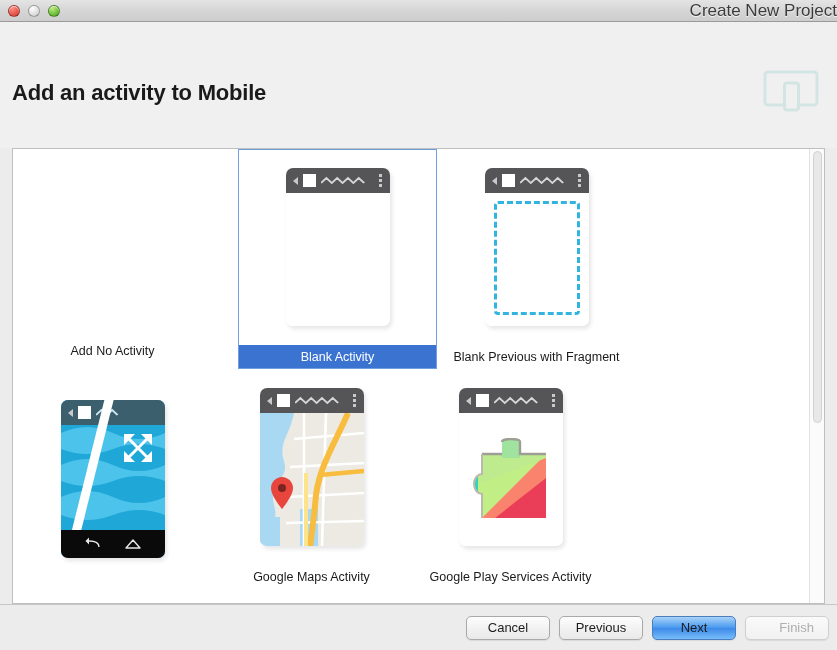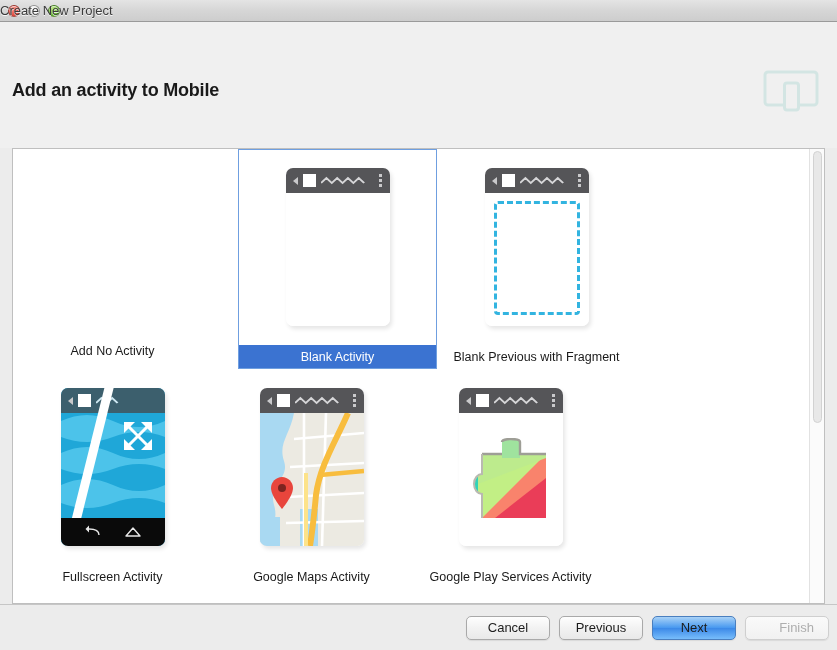--- a/index.html
+++ b/index.html
@@ -31,34 +31,34 @@
   }
   .light {
     width: 12px; height: 12px; border-radius: 50%;
     border: 1px solid rgba(0,0,0,0.32);
     box-shadow: inset 0 1px 1px rgba(255,255,255,0.75);
   }
   .light.close  { background: radial-gradient(circle at 35% 28%, #ff8d82, #e24b3f 70%, #c3392f); }
   .light.min    { background: radial-gradient(circle at 35% 28%, #fdfdfd, #d8d8d8 70%, #c6c6c6); }
   .light.zoom   { background: radial-gradient(circle at 35% 28%, #b9ea77, #62b830 70%, #4e9c26); }
   .titlebar-text {
-    position: absolute; left: 0; right: 0; text-align: left;
-    font-size: 13px; color: #3b3b3b;
+    position: absolute; left: 0; right: 0; text-align: right;
+    font-size: 17px; color: #3b3b3b;
     text-shadow: 0 1px 0 rgba(255,255,255,0.8);
   }
 
   
   .header {
     position: relative;
     flex: 0 0 126px;
     background: #f0f0f0;
   }
   .page-title {
     position: absolute; left: 12px; top: 58px;
-    font-size: 18px; font-weight: bold; color: #1a1a1a;
+    font-size: 22px; font-weight: bold; color: #1a1a1a;
     letter-spacing: -0.2px;
   }
   .device-icon {
     position: absolute; right: 18px; top: 48px;
     width: 56px; height: 42px;
   }
 
   
   .panel-wrap {
     position: relative;
@@ -316,21 +316,20 @@
               <svg width="16" height="14" viewBox="0 0 16 14">
                 <path d="M14,10 C14,5 10,4 4,4" fill="none" stroke="#e8e8e8" stroke-width="1.4"></path>
                 <polygon points="4,0.5 4,7.5 0.5,4" fill="#e8e8e8"></polygon>
               </svg>
               <svg width="16" height="12" viewBox="0 0 16 12">
                 <path d="M1,10 L8,2 L15,10 Z" fill="none" stroke="#e8e8e8" stroke-width="1.4" stroke-linejoin="round"></path>
               </svg>
             </div>
           </div>
         </div>
-        <div class="caption">Fullscreen Activity</div>
       </div>
 
       <div class="cell">
         <div class="thumb">
           <div class="phone">
             <div class="appbar">
               <div class="chev"></div>
               <div class="sq"></div>
               <svg class="zig" viewBox="0 0 46 9" preserveAspectRatio="none">
                 <polyline points="0,7 4,2 8,7 12,2 16,7 20,2 24,7 28,2 32,7" fill="none" stroke="#d6d6d8" stroke-width="1.6"></polyline>

